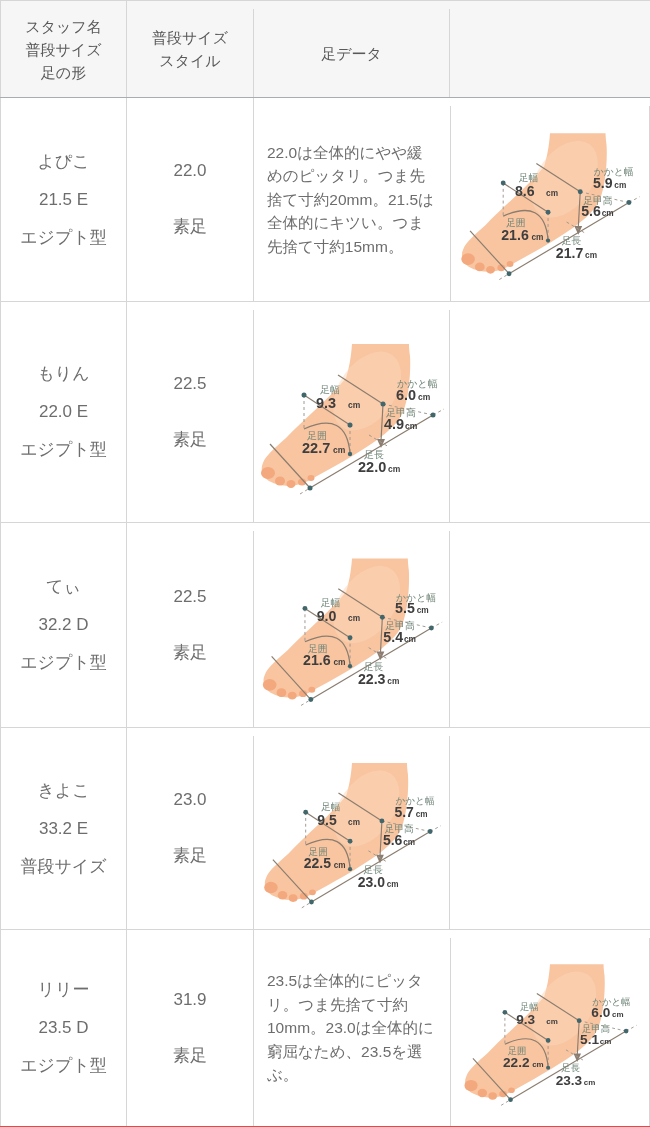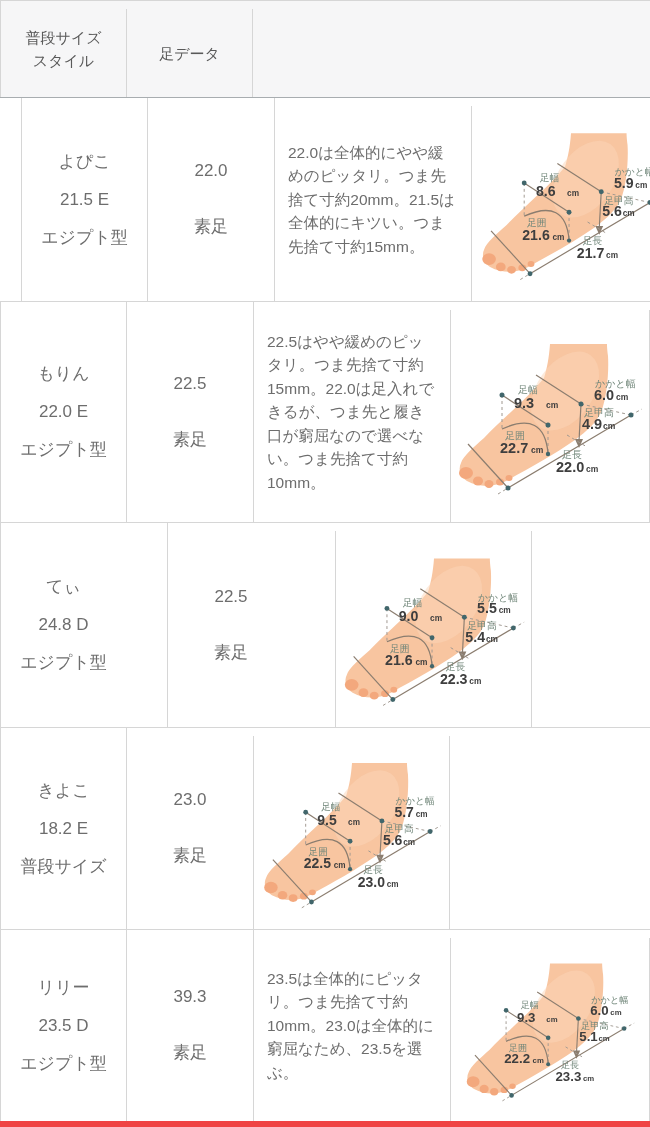--- a/index.html
+++ b/index.html
@@ -20,22 +20,22 @@
     display:flex; flex-direction:column;
     justify-content:center; align-items:center;
     text-align:center;
     overflow:hidden;
   }
   .cell:last-child { border-right:1px solid #d6d6d6;margin-top:8px; }
   
   .header-row { height:97px; background:#f6f6f7; border-bottom:1px solid #a8adb0; }
   .header-row .cell { color:#595959; font-size:15px; line-height:23px; background:#f6f6f7; }
   
-  .row-0 { height:204px;padding-left:21px; } .row-1 { height:221px; } .row-2 { height:205px;gap:41px; }
-  .row-3 { height:202px; } .row-4 { height:198px; border-bottom:7px solid #ef4444; }
+  .row-0 { height:204px; } .row-1 { height:221px; } .row-2 { height:205px; }
+  .row-3 { height:202px; } .row-4 { height:198px; border-bottom:2px solid #ef4444; }
   .staff-cell div { font-size:17px; line-height:38px; color:#6d6d6d; }
   .choice-cell div { font-size:17px; color:#6d6d6d; }
   .choice-cell .style-line { margin-top:34px; }
   .comment-cell { align-items:center; text-align:left; padding:10px 13px; }
   .comment-cell p { font-size:15.5px; line-height:1.52; color:#6d6d6d; }
   .foot-cell { padding:0; }
   
   .foot-svg .lbl  { font-size:10px; fill:#708679; }
   .foot-svg .lblm { font-size:10px; fill:#708679; text-anchor:middle; }
   .foot-svg .val  { font-size:14.5px; font-weight:bold; fill:#3e3e3e; }
@@ -47,20 +47,25 @@
   .foot  { fill:#f8c5a0; }
   .toe   { fill:#f3a87d; }
 </style>
 </head>
 <body>
 
 <div class="size-table">
 
   <div class="row header-row">
     <div class="cell">
+      <div>スタッフ名</div>
+      <div>普段サイズ</div>
+      <div>足の形</div>
+    </div>
+    <div class="cell">
       <div>普段サイズ</div>
       <div>スタイル</div>
     </div>
     <div class="cell">
       <div>足データ</div>
     </div>
   </div>
 
     <div class="row row-0">
       <div class="cell staff-cell">
@@ -134,23 +139,20 @@
     <div class="row row-1">
       <div class="cell staff-cell">
         <div>もりん</div>
         <div>22.0 E</div>
         <div>エジプト型</div>
       </div>
       <div class="cell choice-cell">
         <div>22.5</div>
         <div class="style-line">素足</div>
       </div>
-      <div class="cell comment-cell">
-        <p>22.5はやや緩めのピッタリ。つま先捨て寸約15mm。22.0は足入れできるが、つま先と履き口が窮屈なので選べない。つま先捨て寸約10mm。</p>
-      </div>
       <div class="cell foot-cell">
         <svg class="foot-svg" width="200" height="200" viewBox="0 0 200 200">
 
           <path class="foot" d="M100,28 C99,42 97,52 94,62 C78,82 52,103 34,122 C24,131 13,140 11,147
                    C8,153 10,161 17,165 C30,172 45,171 56,165 C80,152 105,138 125,124
                    C137,115 147,106 151,96 C157,82 159,55 158,40 C157,32 157,29 157,28 Z"></path>
           <ellipse cx="115" cy="75" rx="28" ry="44" fill="#fbd6b8" opacity="0.5" transform="rotate(35 115 75)"></ellipse>
           <g>
             <ellipse class="toe" cx="16" cy="157" rx="7" ry="6"></ellipse>
             <ellipse class="toe" cx="28" cy="165" rx="5" ry="4.5"></ellipse>
@@ -196,21 +198,21 @@
           <text class="lbl" x="112" y="142">足長</text>
           <text class="val" x="106" y="156">22.0</text>
           <text class="unit" x="136" y="156">cm</text>
         </svg>
       </div>
     </div>
 
     <div class="row row-2">
       <div class="cell staff-cell">
         <div>てぃ</div>
-        <div>24.8 D</div>
+        <div>32.2 D</div>
         <div>エジプト型</div>
       </div>
       <div class="cell choice-cell">
         <div>22.5</div>
         <div class="style-line">素足</div>
       </div>
       <div class="cell foot-cell">
         <svg class="foot-svg" width="200" height="200" viewBox="0 0 200 200">
 
           <path class="foot" d="M100,28 C99,42 97,52 94,62 C78,82 52,103 34,122 C24,131 13,140 11,147
@@ -262,21 +264,21 @@
           <text class="lbl" x="112" y="142">足長</text>
           <text class="val" x="106" y="156">22.3</text>
           <text class="unit" x="136" y="156">cm</text>
         </svg>
       </div>
     </div>
 
     <div class="row row-3">
       <div class="cell staff-cell">
         <div>きよこ</div>
-        <div>18.2 E</div>
+        <div>33.2 E</div>
         <div>普段サイズ</div>
       </div>
       <div class="cell choice-cell">
         <div>23.0</div>
         <div class="style-line">素足</div>
       </div>
       <div class="cell foot-cell">
         <svg class="foot-svg" width="200" height="200" viewBox="0 0 200 200">
 
           <path class="foot" d="M100,28 C99,42 97,52 94,62 C78,82 52,103 34,122 C24,131 13,140 11,147
@@ -332,21 +334,21 @@
       </div>
     </div>
 
     <div class="row row-4">
       <div class="cell staff-cell">
         <div>リリー</div>
         <div>23.5 D</div>
         <div>エジプト型</div>
       </div>
       <div class="cell choice-cell">
-        <div>39.3</div>
+        <div>31.9</div>
         <div class="style-line">素足</div>
       </div>
       <div class="cell comment-cell">
         <p>23.5は全体的にピッタリ。つま先捨て寸約10mm。23.0は全体的に窮屈なため、23.5を選ぶ。</p>
       </div>
       <div class="cell foot-cell">
         <svg class="foot-svg" width="200" height="200" viewBox="0 0 200 200">
 
           <path class="foot" d="M100,28 C99,42 97,52 94,62 C78,82 52,103 34,122 C24,131 13,140 11,147
                    C8,153 10,161 17,165 C30,172 45,171 56,165 C80,152 105,138 125,124

